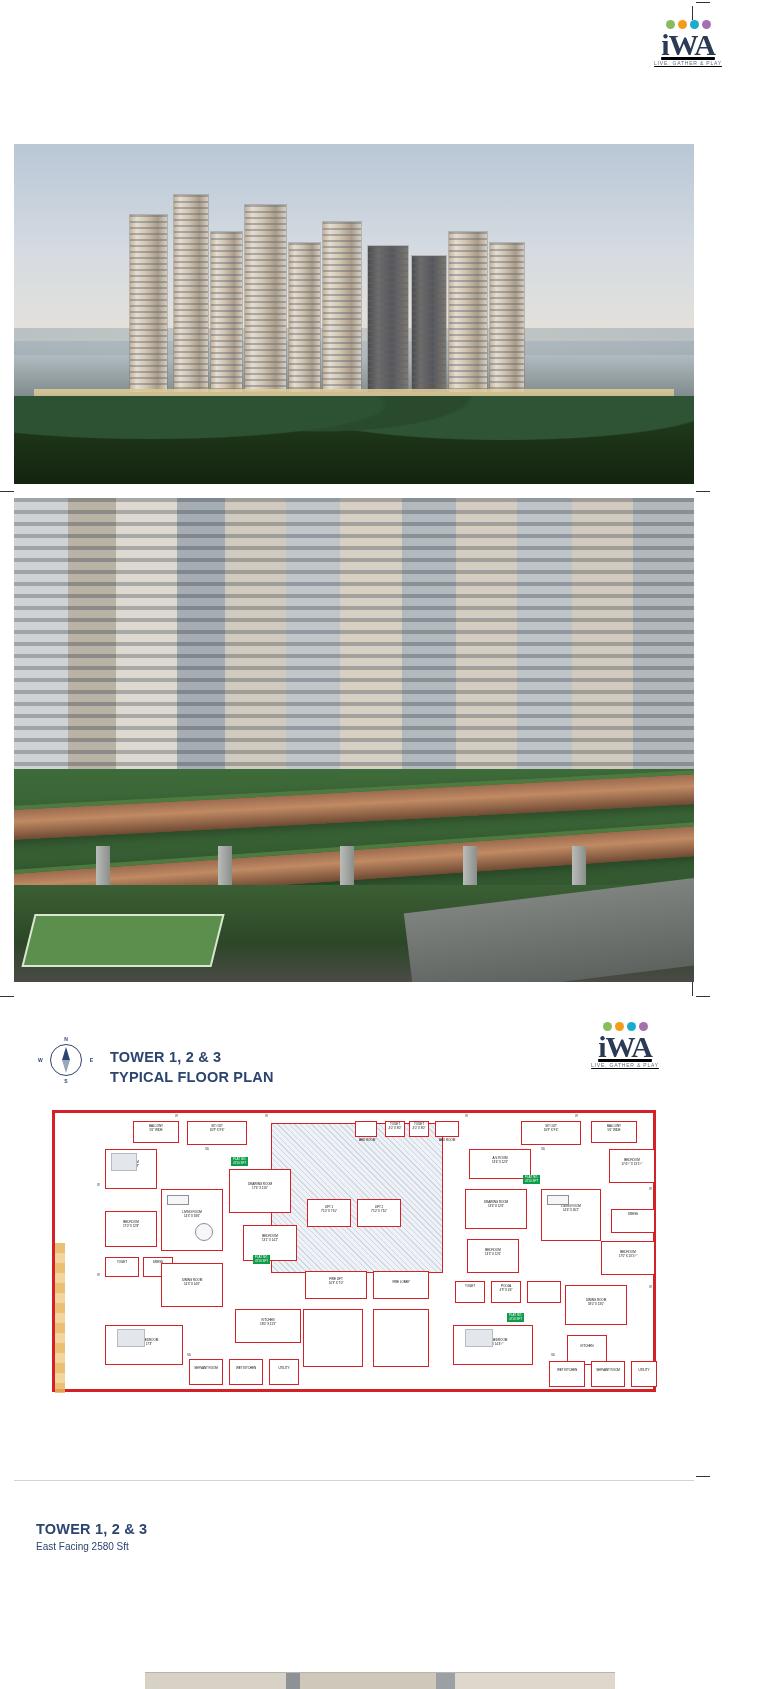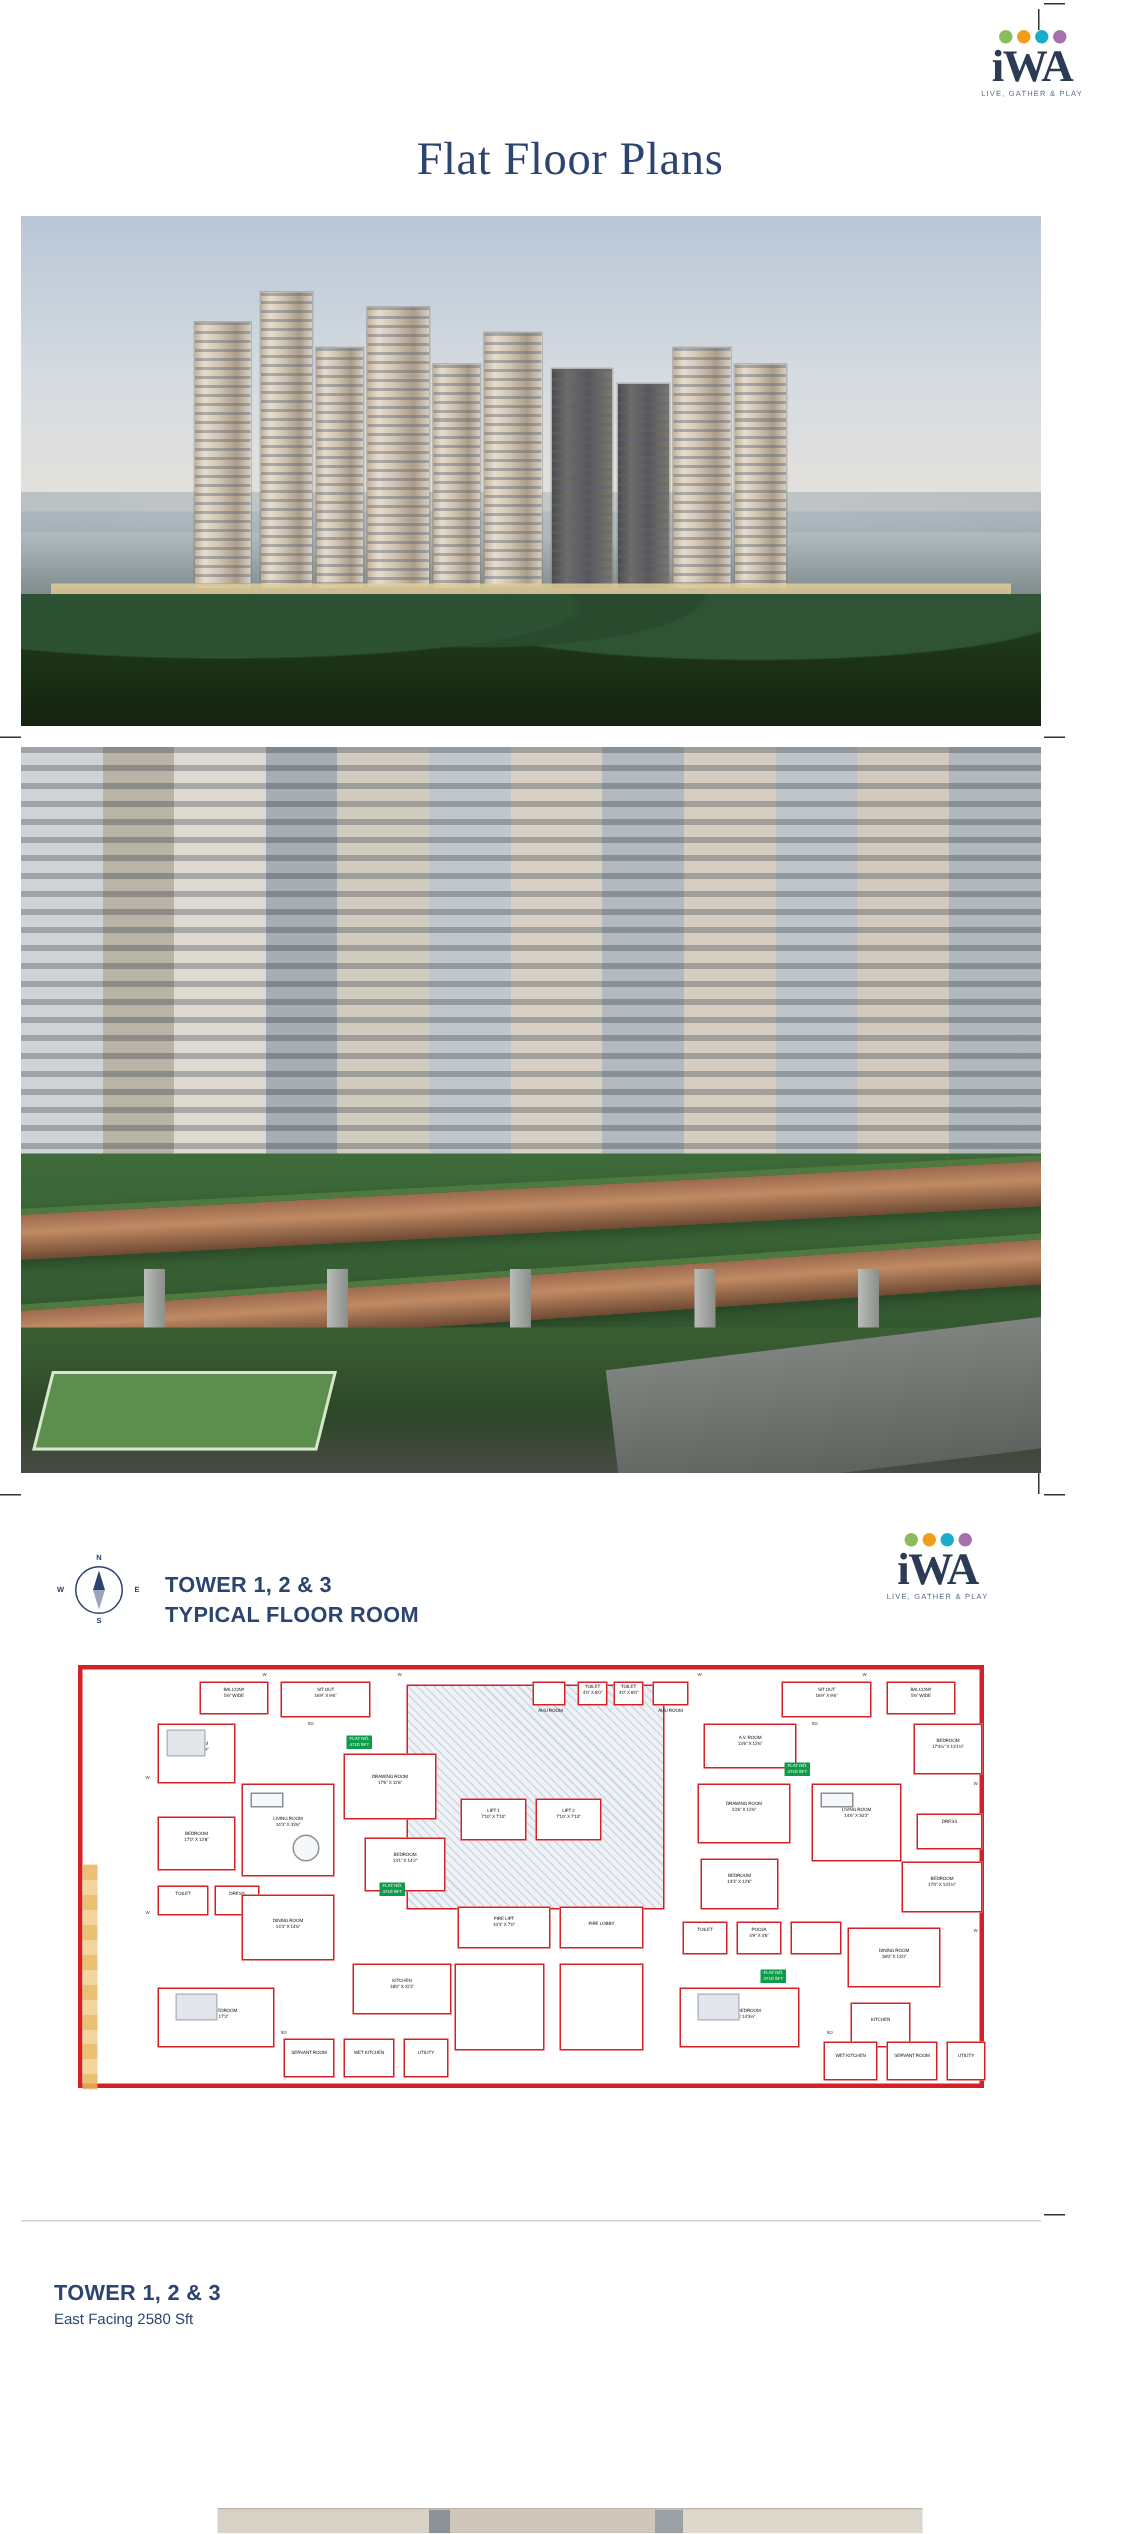--- a/index.html
+++ b/index.html
@@ -26,20 +26,21 @@
   .crop.v { width: 1px; height: 14px; }
 
   
   .logo {
     position: absolute;
     right: 26px;
     top: 20px;
     width: 92px;
     text-align: center;
     line-height: 1;
+    text-decoration: underline;
   }
   .logo-dots {
     display: flex;
     justify-content: center;
     gap: 3px;
     margin-bottom: 2px;
   }
   .logo-dot {
     width: 9px; height: 9px;
     border-radius: 50%;
@@ -364,21 +365,20 @@
     <div class="logo-dots">
       <span class="logo-dot" style="background:#7ab648"></span>
       <span class="logo-dot" style="background:#f29100"></span>
       <span class="logo-dot" style="background:#00a3c7"></span>
       <span class="logo-dot" style="background:#9c5fa6"></span>
     </div>
     <div class="logo-word">iWA</div>
     <div class="logo-tag">LIVE, GATHER &amp; PLAY</div>
   </div>
 
-  <div class="main-title">Flat Floor Plans</div>
 
   <div class="hero1">
     <div class="sky"></div>
     <div class="far-city"></div>
 
     <div class="tower" style="left:17%;  width:5.5%;  height:52%;"></div>
     <div class="tower" style="left:23.5%;width:5%;    height:58%;"></div>
     <div class="tower" style="left:29%;  width:4.5%;  height:47%;"></div>
     <div class="tower" style="left:34%;  width:6%;    height:55%;"></div>
     <div class="tower" style="left:40.5%;width:4.5%;  height:44%;"></div>
@@ -415,21 +415,21 @@
       <div class="compass-needle"></div>
       <div class="compass-needle s"></div>
       <div class="compass-label cl-n">N</div>
       <div class="compass-label cl-s">S</div>
       <div class="compass-label cl-e">E</div>
       <div class="compass-label cl-w">W</div>
     </div>
 
     <div class="plan-heading">
       <div>TOWER 1, 2 &amp; 3</div>
-      <div>TYPICAL FLOOR ROOM</div>
+      <div>TYPICAL FLOOR PLAN</div>
     </div>
 
     <div class="plan-logo logo" style="position:absolute; right:26px; top:26px;">
       <div class="logo-dots">
         <span class="logo-dot" style="background:#7ab648"></span>
         <span class="logo-dot" style="background:#f29100"></span>
         <span class="logo-dot" style="background:#00a3c7"></span>
         <span class="logo-dot" style="background:#9c5fa6"></span>
       </div>
       <div class="logo-word">iWA</div>

